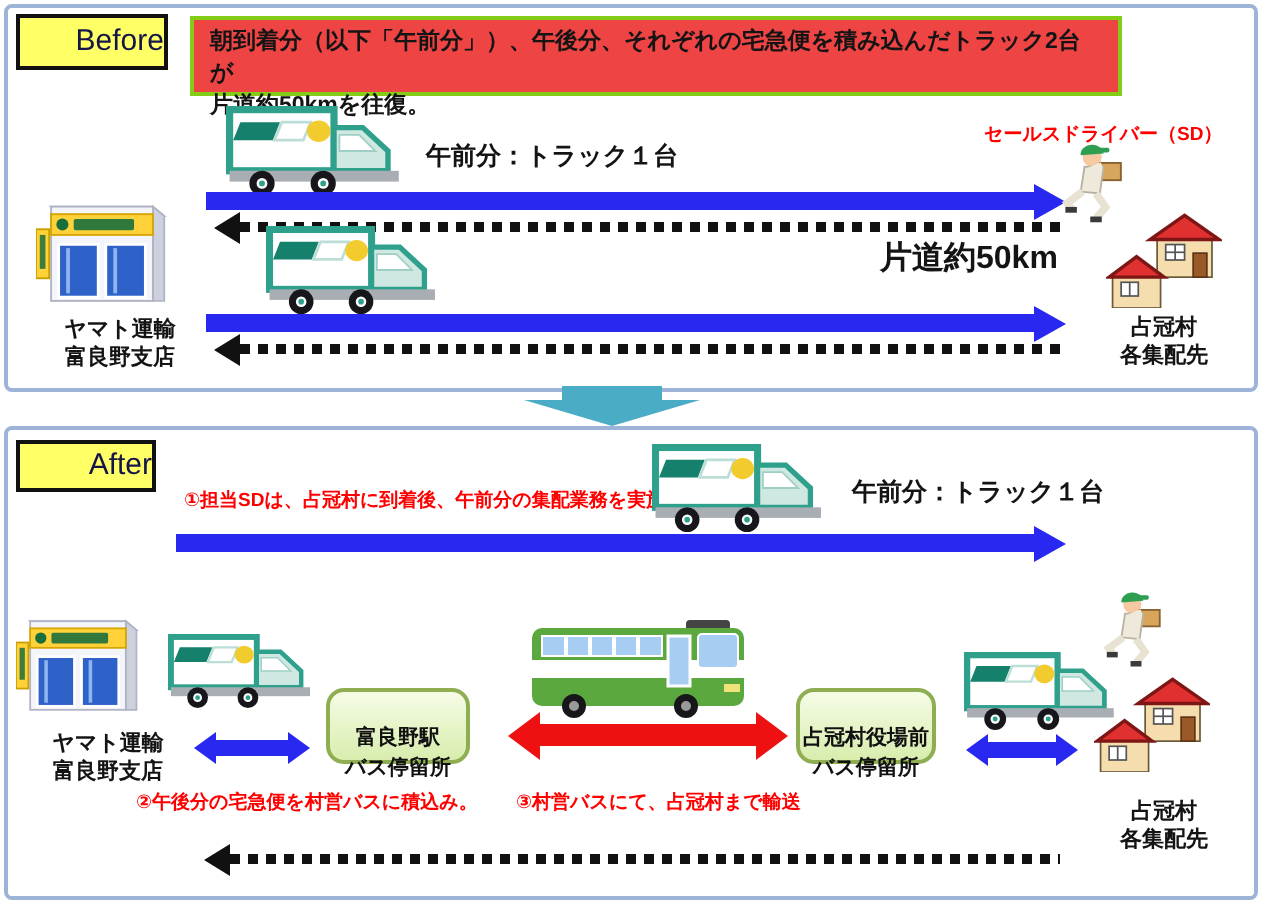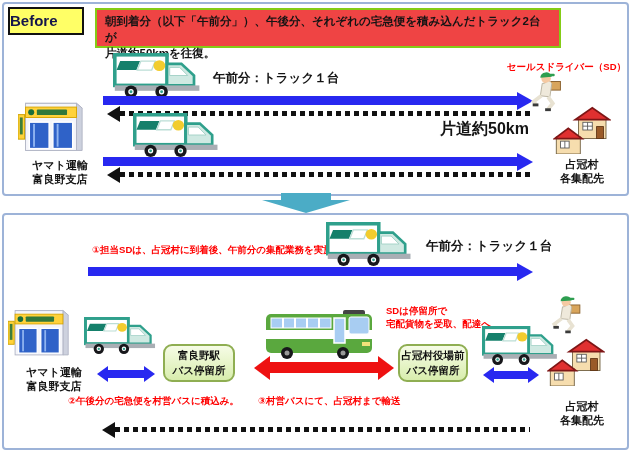--- a/index.html
+++ b/index.html
@@ -2,22 +2,22 @@
 <html><head>
 <meta charset="utf-8">
 <style>
   html,body{margin:0;padding:0;background:#fff}
   .stage{position:relative;width:633px;height:455px;background:#fff;overflow:hidden;
          font-family:"Liberation Sans","DejaVu Sans",sans-serif;color:#141414}
   .panel{position:absolute;border:2px solid #9db3d8;border-radius:4px;background:#fff}
   #before-panel{left:2px;top:2px;width:623px;height:190px}
   #after-panel{left:2px;top:213px;width:623px;height:233px}
   .abs{position:absolute}
-  .tag{position:absolute;background:#ffff66;border:2px solid #111;font-weight:bold;
-       font-size:15px;text-align:left;color:#15154a}
+  .tag{position:absolute;background:#ffff66;border:2px solid #111;font-weight:normal;
+       font-size:15px;text-align:right;color:#15154a}
   .outline-box{position:absolute;background:#ef4444;border:2px solid #84cc16;font-weight:bold;box-sizing:border-box}
   .lbl{position:absolute;font-weight:bold;font-size:12.5px;white-space:nowrap}
   .small-lbl{position:absolute;font-weight:bold;font-size:11px;text-align:center;line-height:1.3}
   .redstep{position:absolute;color:#ff0000;font-weight:bold;font-size:9.5px;white-space:nowrap}
   .pre{white-space:pre-line}
   .icon{position:absolute}
   .icon svg{width:100%;height:100%;display:block}
   .arrow-right{position:absolute;background:#2828f0;height:9px}
   .arrow-right::after{content:"";position:absolute;left:100%;top:50%;margin-top:-9px;
     border-top:9px solid transparent;border-bottom:9px solid transparent;border-left:16px solid #2828f0}
@@ -30,21 +30,21 @@
     border:8px solid transparent;border-left:0;border-right:11px solid #2828f0}
   .dbl-blue::after{content:"";position:absolute;left:100%;top:50%;margin-top:-8px;
     border:8px solid transparent;border-right:0;border-left:11px solid #2828f0}
   .dbl-red{position:absolute;background:#ee1111;height:11px}
   .dbl-red::before{content:"";position:absolute;right:100%;top:50%;margin-top:-12px;
     border:12px solid transparent;border-left:0;border-right:16px solid #ee1111}
   .dbl-red::after{content:"";position:absolute;left:100%;top:50%;margin-top:-12px;
     border:12px solid transparent;border-right:0;border-left:16px solid #ee1111}
   .busstop{position:absolute;border:2px solid #8fae52;border-radius:9px;box-sizing:border-box;
     background:linear-gradient(#f6fce6,#d8edad);font-weight:bold;font-size:10.5px;
-    text-align:center;line-height:1.45;padding-top:2px;color:#111}
+    text-align:center;line-height:1.45;padding-top:16px;color:#111}
 </style>
 </head>
 <body>
 
 <div class="stage">
 
   <section class="panel" id="before-panel">
     <div class="tag" style="left:4px;top:3px;width:72px;height:24px;line-height:24px">Before</div>
     <div class="outline-box pre" style="left:91px;top:4px;width:466px;height:40px;padding:3px 8px;font-size:11.5px;line-height:16px">朝到着分（以下「午前分」）、午後分、それぞれの宅急便を積み込んだトラック2台が
 片道約50kmを往復。</div>
@@ -106,21 +106,21 @@
     <rect x="37" y="28" width="21" height="28" fill="#2f62c8" stroke="#fff" stroke-width="1.5"></rect>
     <line x1="17" y1="30" x2="17" y2="54" stroke="#8fb4f0" stroke-width="2"></line>
     <line x1="42" y1="30" x2="42" y2="54" stroke="#8fb4f0" stroke-width="2"></line>
     <rect x="0" y="20" width="7" height="26" fill="#ffd23a" stroke="#caa000" stroke-width="1"></rect>
     <rect x="2" y="23" width="3" height="18" fill="#1a6e3c" opacity="0.85"></rect>
   </svg>
 </div>
     <div class="small-lbl pre" style="left:0;top:154px;width:112px">ヤマト運輸
 富良野支店</div>
 
-    <div class="redstep" style="left:488px;top:57px;width:134px;text-align:right">セールスドライバー（SD）</div>
+    <div class="redstep" style="left:488px;top:57px;width:134px;text-align:left">セールスドライバー（SD）</div>
     <div class="icon" style="left:526px;top:66px;width:36px;height:44px">
   <svg viewBox="0 0 36 46" xmlns="http://www.w3.org/2000/svg">
     <circle cx="16" cy="9" r="5" fill="#f5c9a2"></circle>
     <path d="M10 8 a6 5 0 0 1 12 -1 l-12 1 z" fill="#2e9e50"></path>
     <rect x="19" y="4" width="6" height="2.5" rx="1" fill="#2e9e50"></rect>
     <rect x="20" y="12" width="11" height="9" fill="#d8a55c" stroke="#8a6230" stroke-width="1"></rect>
     <path d="M12 14 L22 14 L20 28 L10 27 Z" fill="#efe9db" stroke="#b9b2a0" stroke-width="1"></path>
     <path d="M14 16 L21 13" stroke="#efe9db" stroke-width="3" fill="none"></path>
     <path d="M11 27 L3 33 L6 37" stroke="#e8e2d2" stroke-width="4" fill="none"></path>
     <path d="M18 28 L23 35 L18 41" stroke="#e8e2d2" stroke-width="4" fill="none"></path>
@@ -145,20 +145,21 @@
 </div>
     <div class="small-lbl pre" style="left:536px;top:153px;width:84px">占冠村
 各集配先</div>
   </section>
 
   <svg class="abs" style="left:262px;top:193px;width:88px;height:20px" viewBox="0 0 88 20">
     <polygon points="19,0 69,0 69,7 88,7 44,20 0,7 19,7" fill="#4bacc6"></polygon>
   </svg>
 
   <section class="panel" id="after-panel">
+    <div class="tag" style="left:4px;top:5px;width:66px;height:22px;line-height:22px">After</div>
 
     <div class="redstep" style="left:88px;top:29px">①担当SDは、占冠村に到着後、午前分の集配業務を実施</div>
 
     <div class="icon" style="left:322px;top:7px;width:88px;height:44px">
   <svg viewBox="0 0 100 50" xmlns="http://www.w3.org/2000/svg">
     <rect x="2" y="2" width="58" height="34" fill="#fff" stroke="#2fa08c" stroke-width="4"></rect>
     <path d="M8 9 L30 9 L26 19 L4 19 Z" fill="#15806b"></path>
     <path d="M31 9 L47 9 L43 19 L27 19 Z" fill="#fff" stroke="#bcded6" stroke-width="1.5"></path>
     <ellipse cx="51.5" cy="14" rx="6.5" ry="6" fill="#f2cc2e"></ellipse>
     <path d="M60 12 h16 l14 13 v11 h-30 z" fill="#cfe9e2" stroke="#2fa08c" stroke-width="3"></path>
@@ -232,22 +233,20 @@
     <rect x="84" y="8" width="20" height="17" rx="2" fill="#a8cdf2" stroke="#fff" stroke-width="1"></rect>
     <rect x="97" y="33" width="8" height="4" fill="#f2e27a"></rect>
     <circle cx="22" cy="44" r="6" fill="#17171b"></circle>
           <circle cx="22" cy="44" r="2.5" fill="#999"></circle>
     <circle cx="78" cy="44" r="6" fill="#17171b"></circle>
           <circle cx="78" cy="44" r="2.5" fill="#999"></circle>
   </svg>
 </div>
     <div class="dbl-red" style="left:266px;top:147px;width:108px"></div>
 
-    <div class="redstep pre" style="left:382px;top:90px;line-height:1.35">SDは停留所で
-宅配貨物を受取、配達へ</div>
 
     <div class="busstop pre" style="left:394px;top:129px;width:70px;height:38px">占冠村役場前
 バス停留所</div>
 
     <div class="icon" style="left:478px;top:111px;width:78px;height:39px">
   <svg viewBox="0 0 100 50" xmlns="http://www.w3.org/2000/svg">
     <rect x="2" y="2" width="58" height="34" fill="#fff" stroke="#2fa08c" stroke-width="4"></rect>
     <path d="M8 9 L30 9 L26 19 L4 19 Z" fill="#15806b"></path>
     <path d="M31 9 L47 9 L43 19 L27 19 Z" fill="#fff" stroke="#bcded6" stroke-width="1.5"></path>
     <ellipse cx="51.5" cy="14" rx="6.5" ry="6" fill="#f2cc2e"></ellipse>

